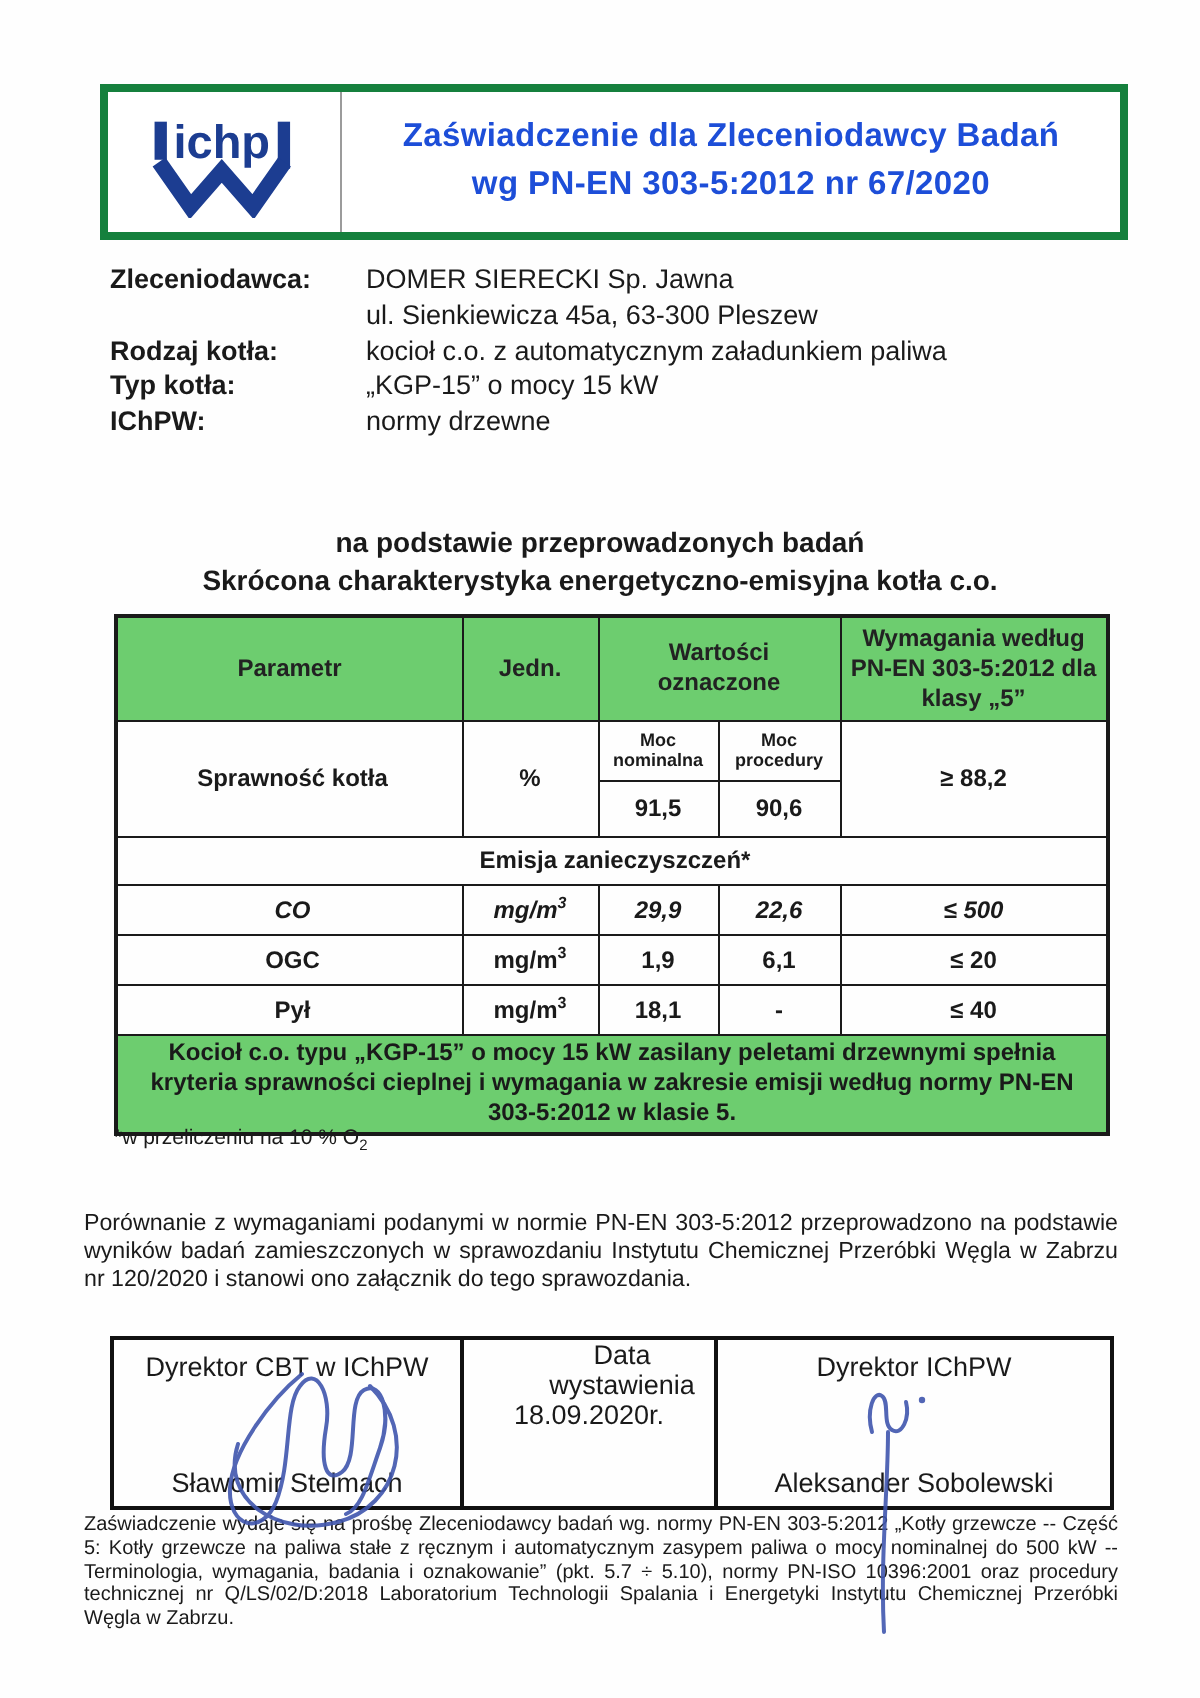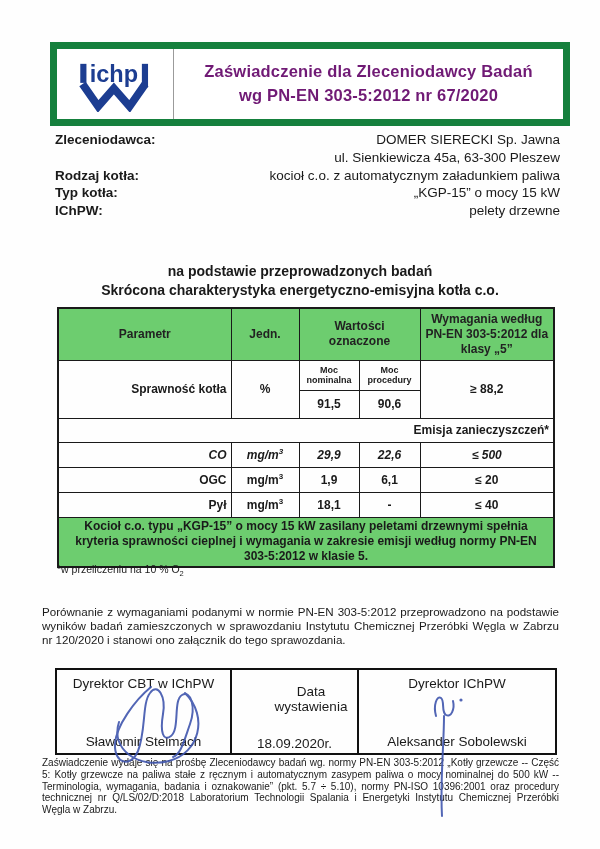--- a/index.html
+++ b/index.html
@@ -9,58 +9,58 @@
     width:600px;height:849px;
     margin:0 auto;
     background:#fefefe;
     font-family:"Liberation Sans",sans-serif;
     color:#1a1a1a;
     overflow:hidden;
   }
   
   .header-box{
     position:absolute;left:50px;top:42px;width:506px;height:70px;
-    border:7px solid #15803d;display:flex;background:#fff;
+    border:4px solid #15803d;display:flex;background:#fff;
   }
   .logo-cell{width:116px;border-right:1px solid #9b9b9b;display:flex;align-items:center;justify-content:center;}
   .title-cell{flex:1;display:flex;flex-direction:column;justify-content:center;text-align:center;
-    color:#701a75;font-weight:bold;font-size:16.5px;line-height:1.45;letter-spacing:.2px;}
+    color:#1d4ed8;font-weight:bold;font-size:16.5px;line-height:1.45;letter-spacing:.2px;}
   
   .info{position:absolute;left:55px;top:131px;width:505px;font-size:13.5px;}
   .info-row{display:flex;line-height:1.32;gap:11px;}
   .info-label{width:117px;font-weight:bold;flex-shrink:0;}
-  .info-value{flex:1;text-align:right;}
+  .info-value{flex:1;}
   
   .section-title{position:absolute;left:0;top:262px;width:100%;text-align:center;
     font-weight:bold;font-size:14px;line-height:1.35;}
   
   .main-table{position:absolute;left:57px;top:307px;width:496px;border-collapse:collapse;
     font-size:12px;font-weight:bold;table-layout:fixed;border:2px solid #1a1a1a;}
   .main-table td{border:1.4px solid #1a1a1a;padding:1px 4px;text-align:center;vertical-align:middle;}
-  .main-table td.left{text-align:right;padding-left:7px;}
+  .main-table td.left{text-align:center;padding-left:7px;}
   .green{background:#6dcd6f;}
   .hdr-cell{color:#222;line-height:1.25;}
   .sub-col{font-size:9px;line-height:1.15;border-bottom-width:1.2px;}
   .no-top{border-top:none;}
   .conclusion-cell{font-size:12px;line-height:1.28;padding:4px 14px;}
   sup.u3{font-size:8px;vertical-align:super;}
   
   .footnote{position:absolute;left:57px;top:563px;font-size:10.5px;}
   .footnote sub{font-size:7.5px;}
   
   .paragraph{position:absolute;left:42px;top:605px;width:517px;font-size:11.6px;
     text-align:justify;line-height:1.2;margin:0;}
   
   .sig-table{position:absolute;left:55px;top:668px;width:500px;height:87px;border-collapse:collapse;
     font-size:13.5px;table-layout:fixed;border:2px solid #111;}
   .sig-table td{border:2px solid #111;vertical-align:top;text-align:center;position:relative;padding:0;}
   .sig-title{margin-top:6px;}
   .sig-name{position:absolute;bottom:4px;left:0;right:0;}
-  .date-top{margin-top:14px;padding-left:33px;}
-  .date-val{margin-top:22px;}
+  .date-top{padding-left:33px;}
+  .date-val{}
   
   .footer{position:absolute;left:42px;top:757px;width:517px;font-size:10px;
     text-align:justify;line-height:1.18;margin:0;}
   
   .sig-overlay{position:absolute;left:0;top:0;width:600px;height:849px;pointer-events:none;}
 </style>
 </head>
 <body>
 
 <div class="page">
@@ -94,21 +94,21 @@
     <div class="info-row">
       <span class="info-label">Rodzaj kotła:</span>
       <span class="info-value">kocioł c.o. z automatycznym załadunkiem paliwa</span>
     </div>
     <div class="info-row">
       <span class="info-label">Typ kotła:</span>
       <span class="info-value">„KGP-15” o mocy 15 kW</span>
     </div>
     <div class="info-row">
       <span class="info-label">IChPW:</span>
-      <span class="info-value">pelety drzewne</span>
+      <span class="info-value">normy drzewne</span>
     </div>
   </div>
 
   <div class="section-title">
     <div>na podstawie przeprowadzonych badań</div>
     <div>Skrócona charakterystyka energetyczno-emisyjna kotła c.o.</div>
   </div>
 
   <table class="main-table">
     <colgroup>

